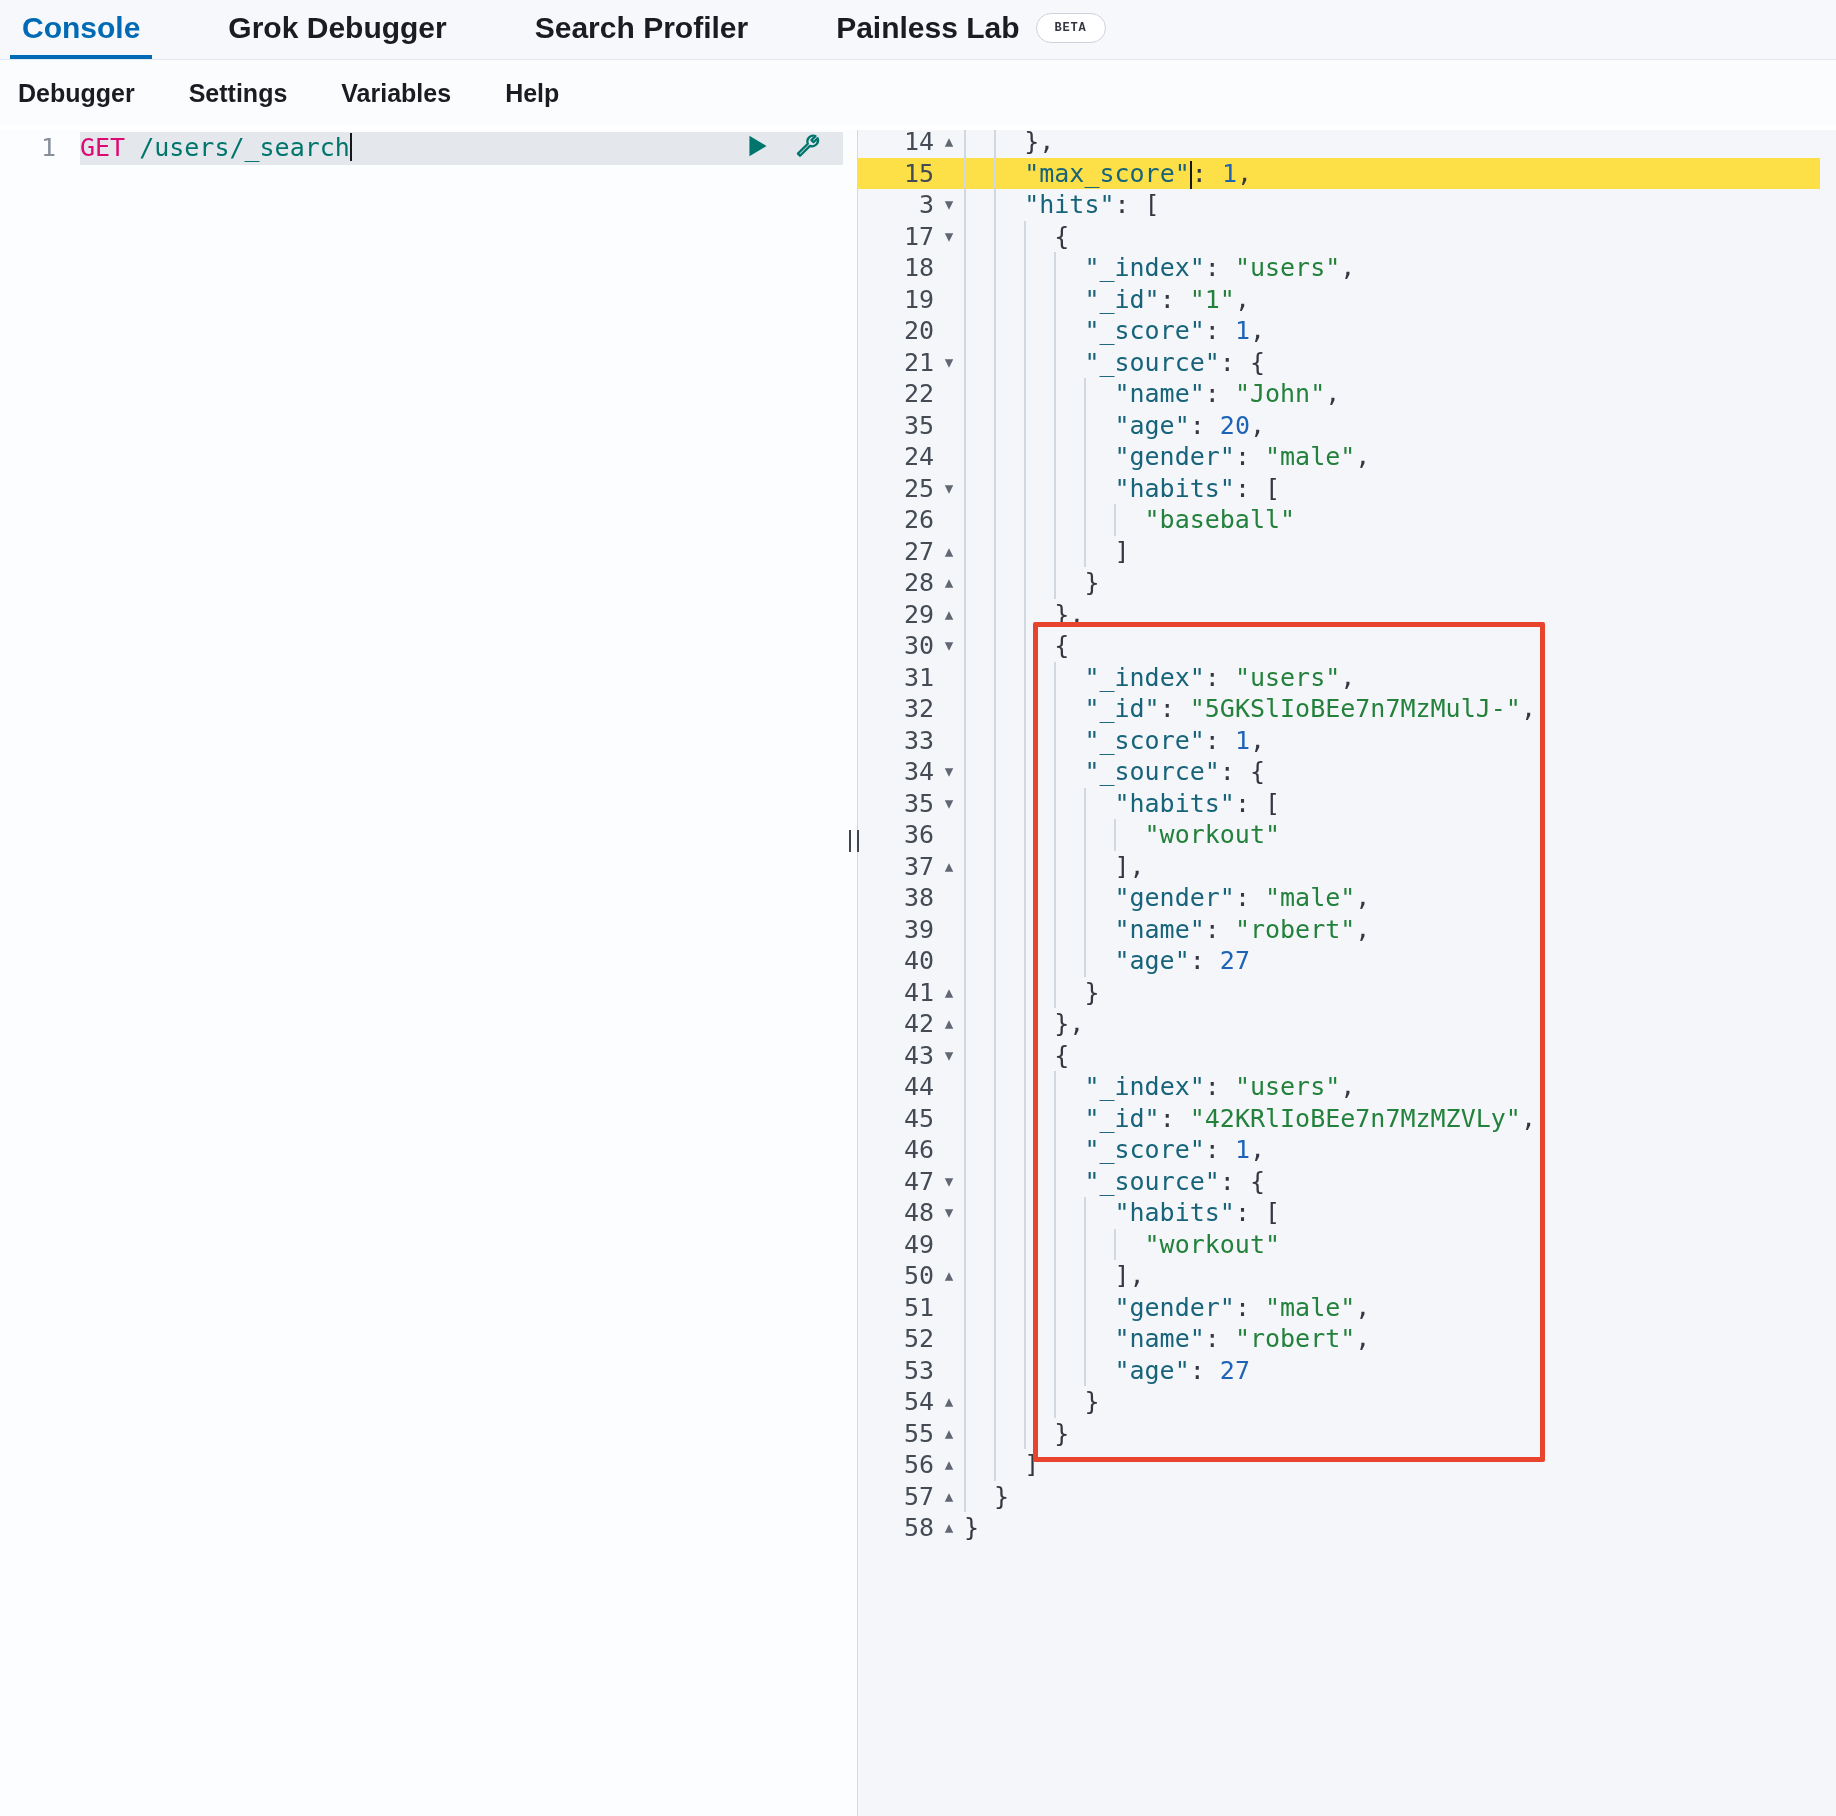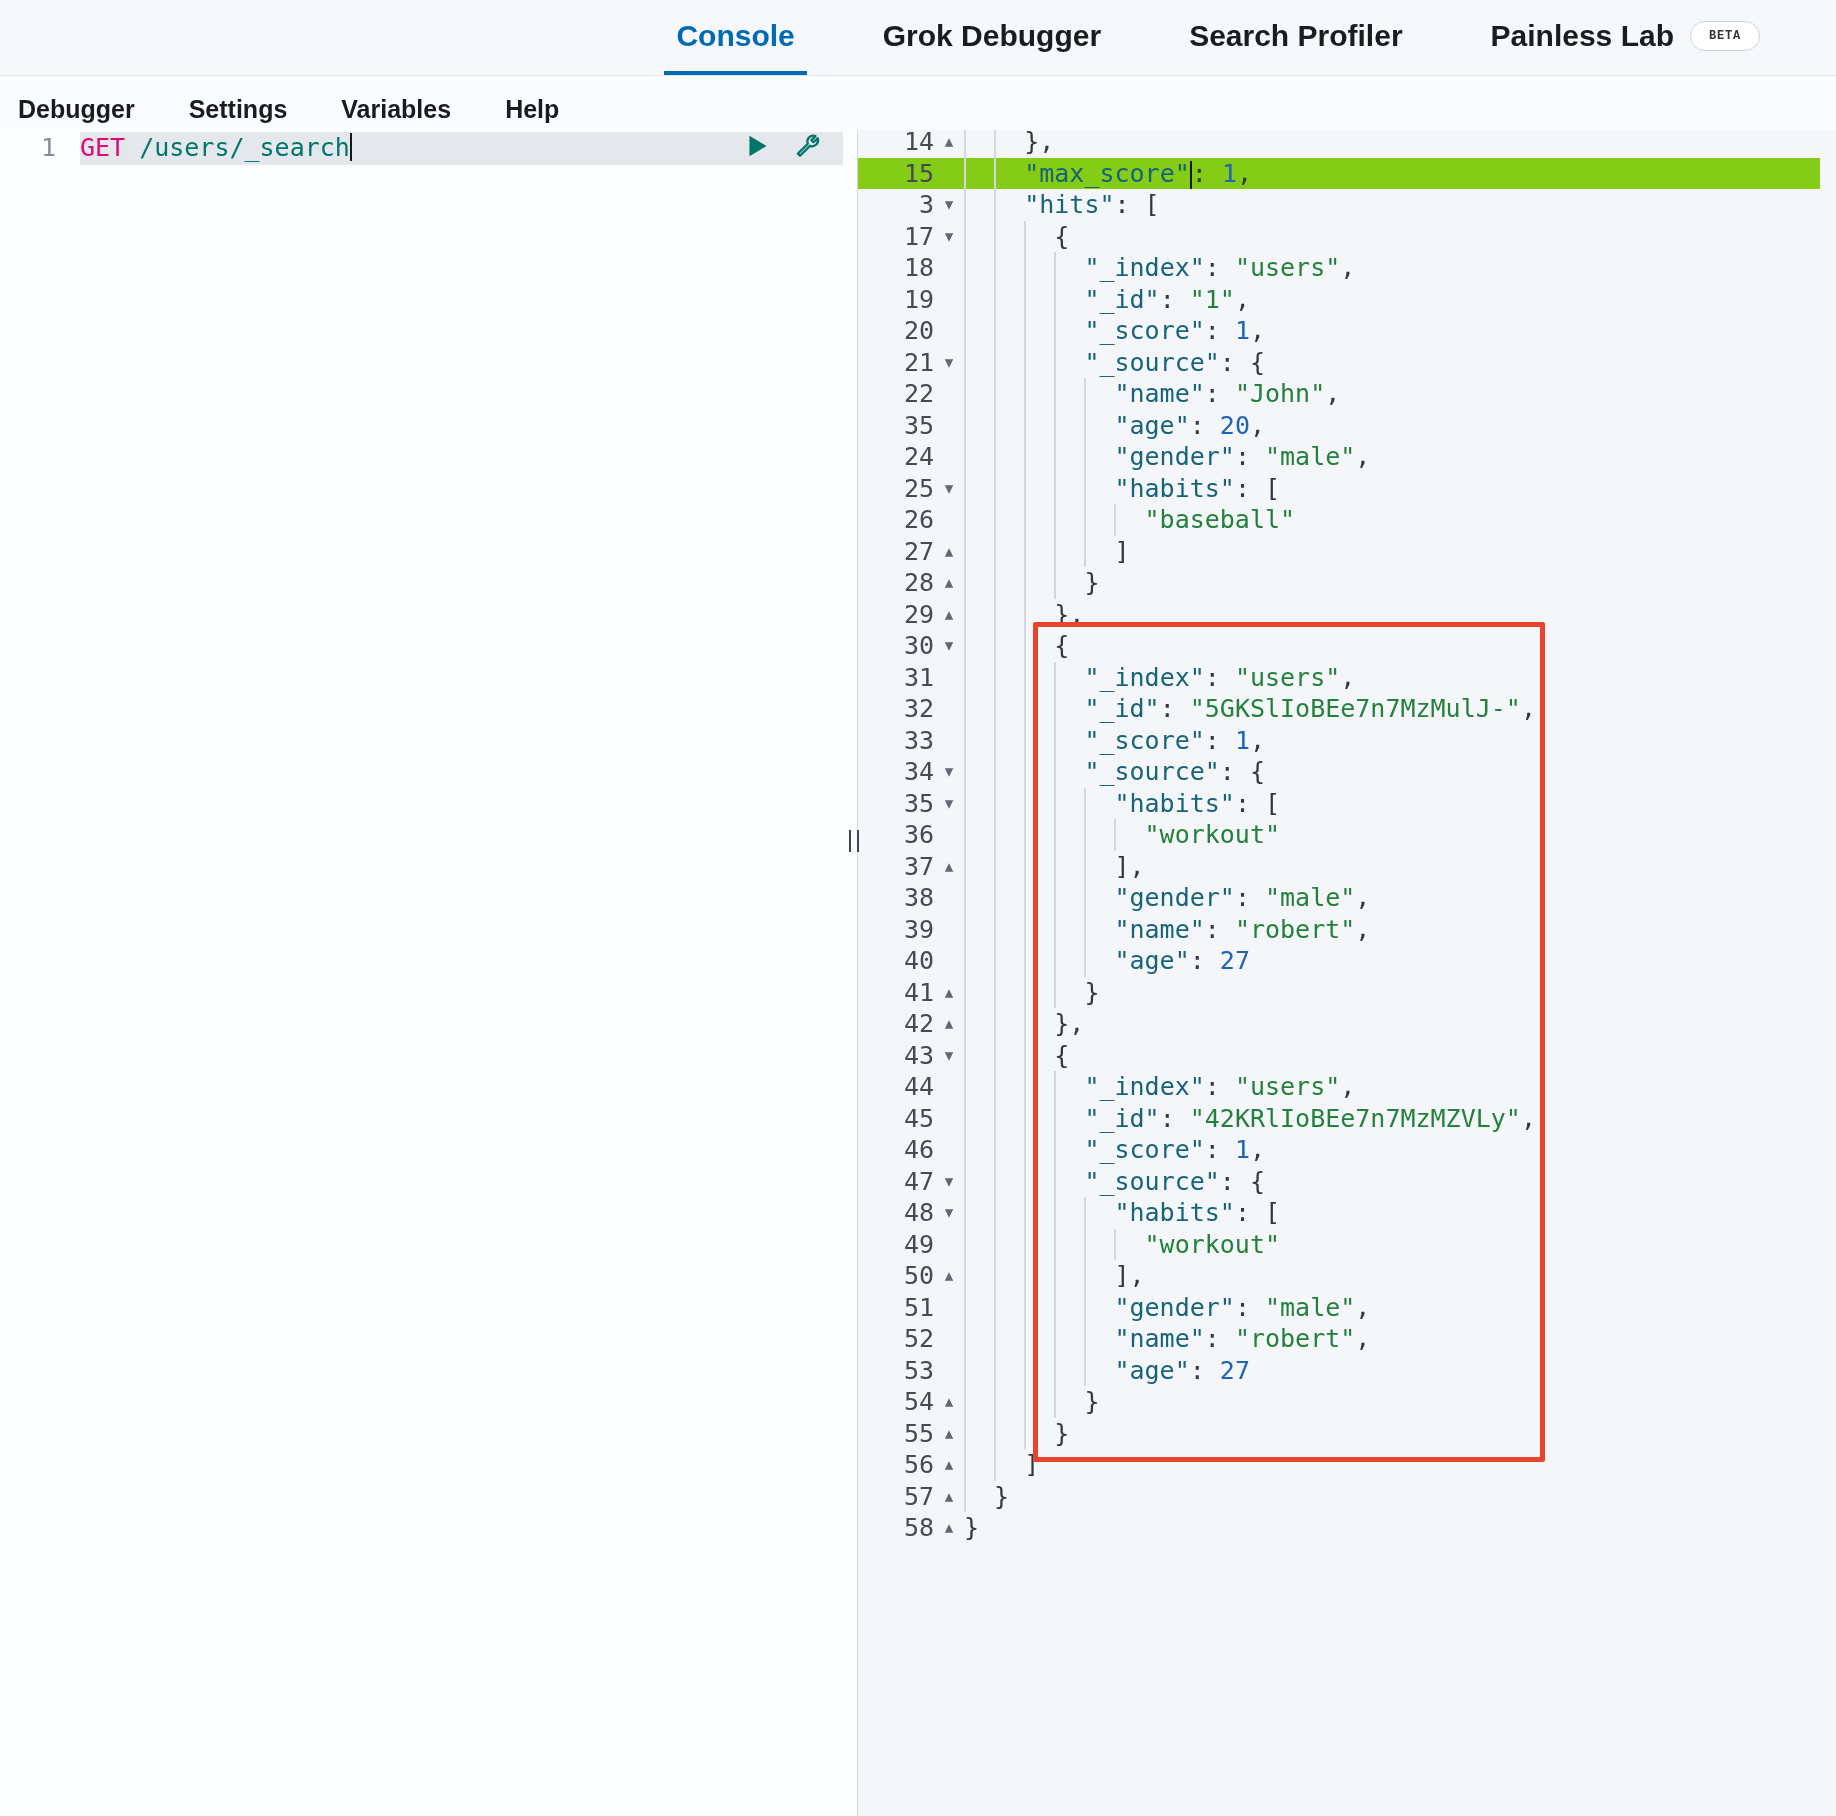--- a/index.html
+++ b/index.html
@@ -3,22 +3,22 @@
 <meta charset="utf-8">
 <style>
   *{box-sizing:border-box;margin:0;padding:0}
   html,body{background:#fff}
   body{
     width:1836px;height:1816px;position:relative;overflow:hidden;
     font-family:"Liberation Sans",sans-serif;color:#1a1c21;
   }
   
   .topbar{
-    height:76px;background:#f6f8fb;border-bottom:1px solid #e3e7ee;
-    display:flex;align-items:stretch;padding-left:10px;justify-content:flex-end;
+    height:60px;background:#f6f8fb;border-bottom:1px solid #e3e7ee;
+    display:flex;align-items:stretch;padding-left:10px;
   }
   .tab{
     display:flex;align-items:center;gap:16px;padding:0 12px;margin-right:64px;
     font-size:30px;font-weight:700;color:#1a1c21;cursor:pointer;
     border-bottom:4px solid transparent;
   }
   .tab.active{color:#006bb4;border-bottom-color:#006bb4}
   .beta{
     font-size:12px;font-weight:700;letter-spacing:.8px;color:#343741;
     border:1px solid #cbd3de;background:#fff;border-radius:18px;
@@ -60,21 +60,21 @@
     position:absolute;left:849px;top:700px;width:10px;height:22px;
     border-left:2px solid #41454d;border-right:2px solid #41454d;cursor:col-resize;z-index:5;
   }
   
   .response-pane{flex:1;position:relative;background:#f4f6f9;overflow:hidden}
   .rows{position:absolute;top:-4px;left:0;right:16px}
   .crow{
     display:flex;height:31.5px;line-height:31.5px;white-space:pre;
     font-family:"DejaVu Sans Mono",monospace;font-size:25px;
   }
-  .crow.hl{background:#84cc16}
+  .crow.hl{background:#fde047}
   .lnum{width:76px;flex:none;text-align:right;color:#454b55}
   .fold{
     width:30px;flex:none;text-align:center;font-size:17px;color:#61687400;
     font-family:"DejaVu Sans",sans-serif;
   }
   .fold.has{color:#616874;cursor:pointer}
   .code{flex:1;white-space:pre}
   .ind{
     display:inline-block;width:2ch;height:31.5px;
     border-left:2px solid #d2d8e0;vertical-align:top;

